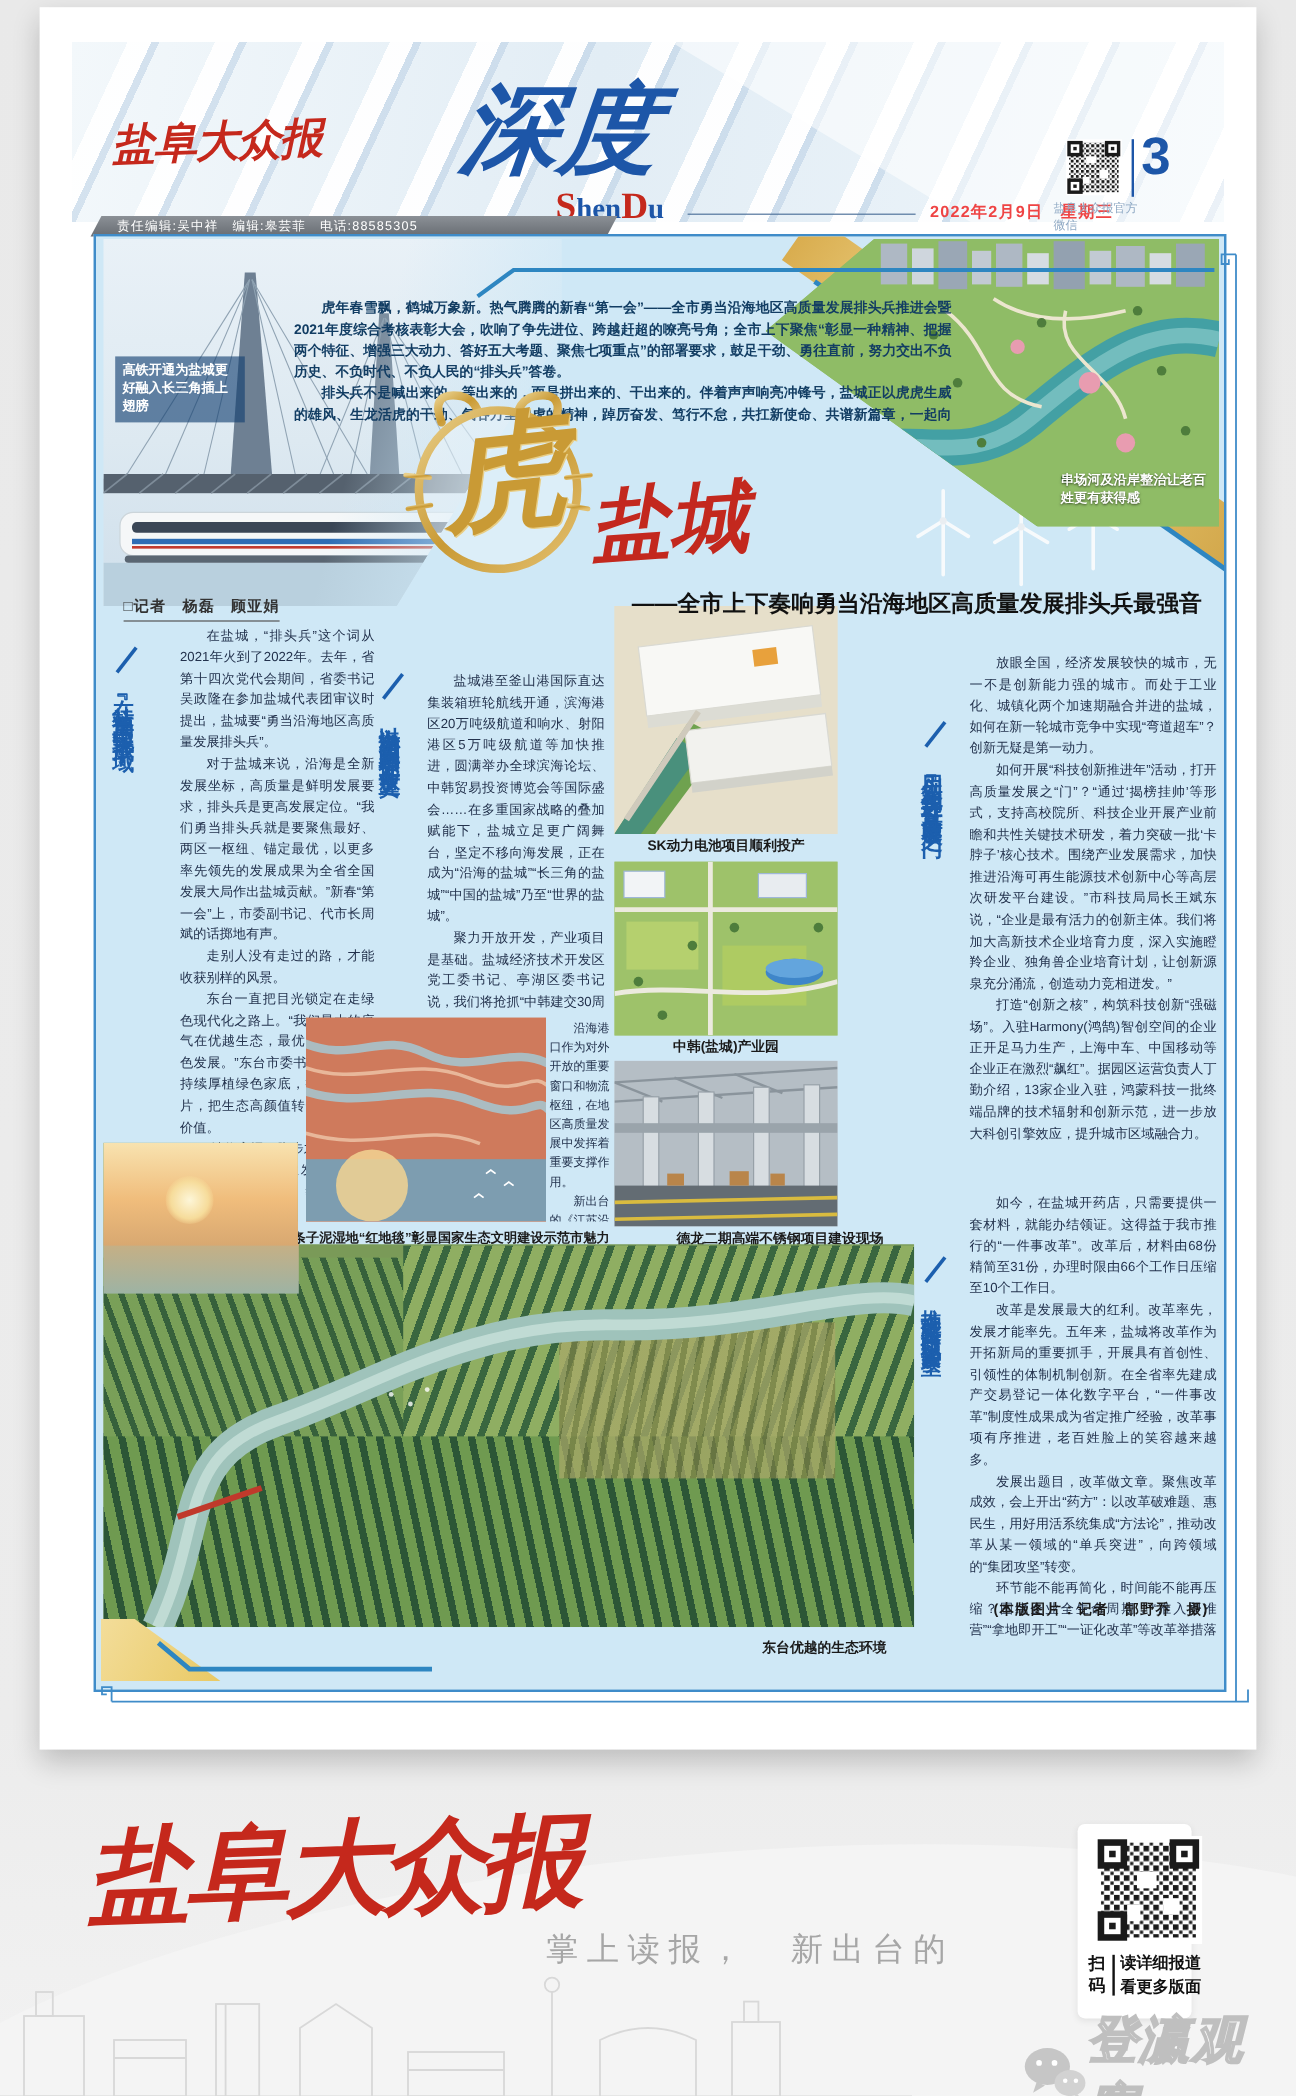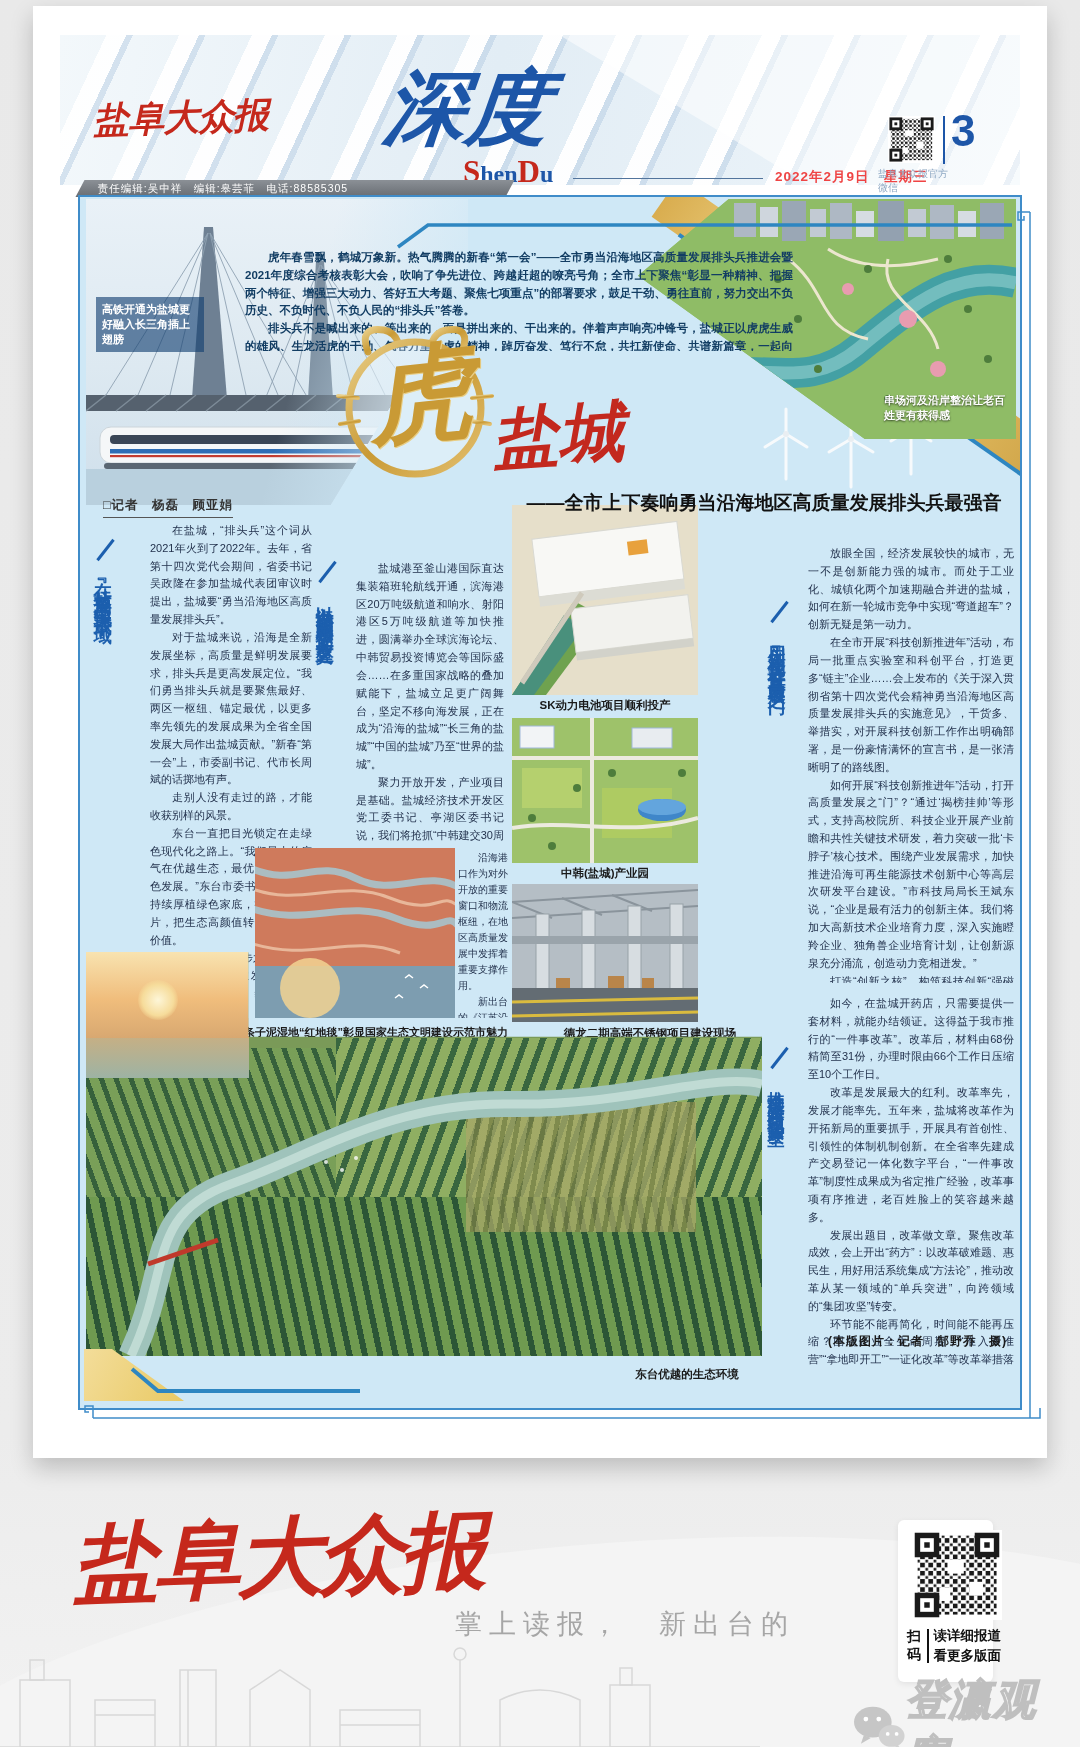--- a/index.html
+++ b/index.html
@@ -442,21 +442,20 @@
               <path d="M140,150 l4,-3 l4,3"></path>
           </g>
         </svg>
       </div>
       <div class="photo-cap" style="left:140px;top:829px;width:312px;font-size:11px;">条子泥湿地“红地毯”彰显国家生态文明建设示范市魅力</div>
 
       <div class="slash" style="left:698px;top:402px;"></div>
       <div class="vtitle" style="left:686px;top:434px;height:420px;">用创新『金钥匙』打开高质量发展之『门』</div>
       <div class="colbody" style="left:728px;top:348px;width:206px;height:438px;">
         <p>放眼全国，经济发展较快的城市，无一不是创新能力强的城市。而处于工业化、城镇化两个加速期融合并进的盐城，如何在新一轮城市竞争中实现“弯道超车”？创新无疑是第一动力。</p>
-        <p>在全市开展“科技创新推进年”活动，布局一批重点实验室和科创平台，打造更多“链主”企业……会上发布的《关于深入贯彻省第十四次党代会精神勇当沿海地区高质量发展排头兵的实施意见》，干货多、举措实，对开展科技创新工作作出明确部署，是一份豪情满怀的宣言书，是一张清晰明了的路线图。</p>
         <p>如何开展“科技创新推进年”活动，打开高质量发展之“门”？“通过‘揭榜挂帅’等形式，支持高校院所、科技企业开展产业前瞻和共性关键技术研发，着力突破一批‘卡脖子’核心技术。围绕产业发展需求，加快推进沿海可再生能源技术创新中心等高层次研发平台建设。”市科技局局长王斌东说，“企业是最有活力的创新主体。我们将加大高新技术企业培育力度，深入实施瞪羚企业、独角兽企业培育计划，让创新源泉充分涌流，创造动力竞相迸发。”</p>
         <p>打造“创新之核”，构筑科技创新“强磁场”。入驻Harmony(鸿鹄)智创空间的企业正开足马力生产，上海中车、中国移动等企业正在激烈“飙红”。据园区运营负责人丁勤介绍，13家企业入驻，鸿蒙科技一批终端品牌的技术辐射和创新示范，进一步放大科创引擎效应，提升城市区域融合力。</p>
       </div>
 
       <div class="slash" style="left:698px;top:848px;"></div>
       <div class="vtitle" style="left:686px;top:880px;height:340px;font-size:17px;">推动改革转向跨领域『集团攻坚』</div>
       <div class="colbody" style="left:728px;top:798px;width:206px;height:372px;">
         <p>如今，在盐城开药店，只需要提供一套材料，就能办结领证。这得益于我市推行的“一件事改革”。改革后，材料由68份精简至31份，办理时限由66个工作日压缩至10个工作日。</p>
         <p>改革是发展最大的红利。改革率先，发展才能率先。五年来，盐城将改革作为开拓新局的重要抓手，开展具有首创性、引领性的体制机制创新。在全省率先建成产交易登记一体化数字平台，“一件事改革”制度性成果成为省定推广经验，改革事项有序推进，老百姓脸上的笑容越来越多。</p>
         <p>发展出题目，改革做文章。聚焦改革成效，会上开出“药方”：以改革破难题、惠民生，用好用活系统集成“方法论”，推动改革从某一领域的“单兵突进”，向跨领域的“集团攻坚”转变。</p>

